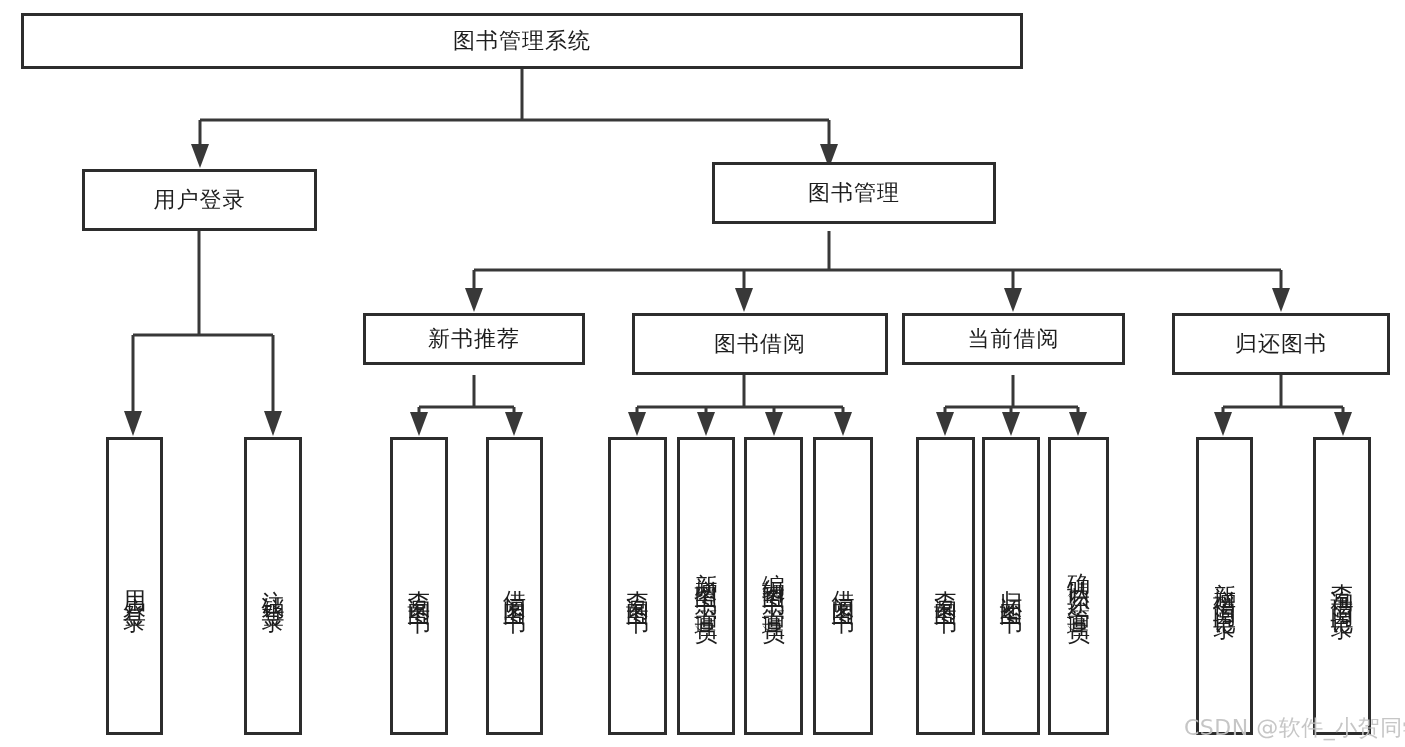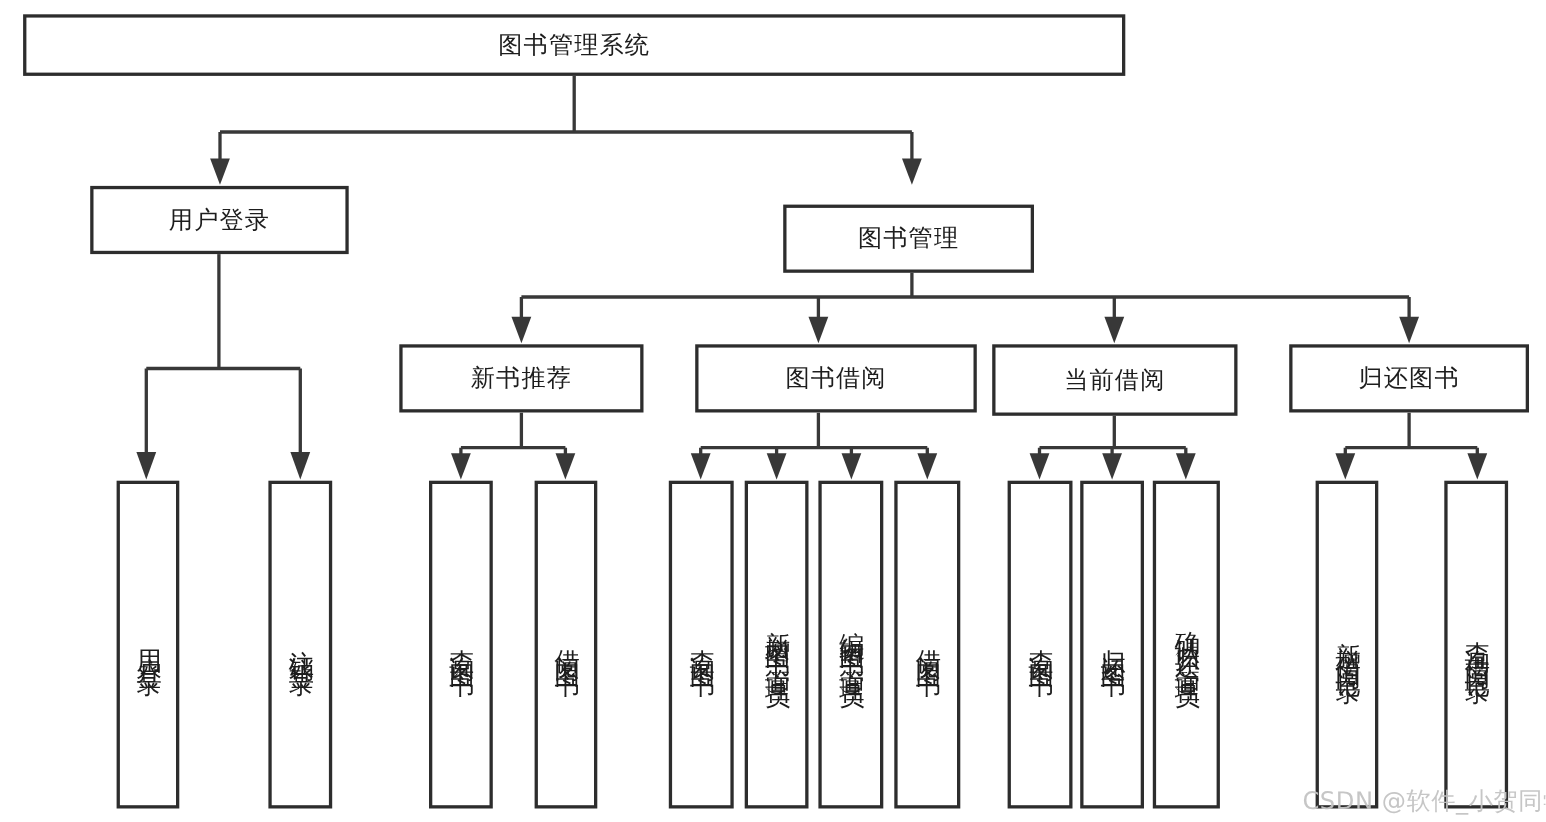--- a/index.html
+++ b/index.html
@@ -65,31 +65,31 @@
     <polygon points="1343,436 1334,412 1352,412"></polygon>
   </svg>
 
   <div class="node node-h" style="left:21px;top:13px;width:1002px;height:56px">
     <span>图书管理系统</span>
   </div>
 
   <div class="node node-h" style="left:82px;top:169px;width:235px;height:62px">
     <span>用户登录</span>
   </div>
-  <div class="node node-h" style="left:712px;top:186px;width:228px;height:62px">
+  <div class="node node-h" style="left:712px;top:162px;width:284px;height:62px">
     <span>图书管理</span>
   </div>
 
-  <div class="node node-h" style="left:363px;top:313px;width:222px;height:62px">
+  <div class="node node-h" style="left:363px;top:313px;width:222px;height:52px">
     <span>新书推荐</span>
   </div>
   <div class="node node-h" style="left:632px;top:313px;width:256px;height:62px">
     <span>图书借阅</span>
   </div>
-  <div class="node node-h" style="left:902px;top:313px;width:223px;height:65px">
+  <div class="node node-h" style="left:902px;top:313px;width:223px;height:52px">
     <span>当前借阅</span>
   </div>
   <div class="node node-h" style="left:1172px;top:313px;width:218px;height:62px">
     <span>归还图书</span>
   </div>
 
   <div class="node node-v" style="left:106px;top:437px;width:57px;height:298px">
     <span>用户登录</span>
   </div>
   <div class="node node-v" style="left:244px;top:437px;width:58px;height:298px">

